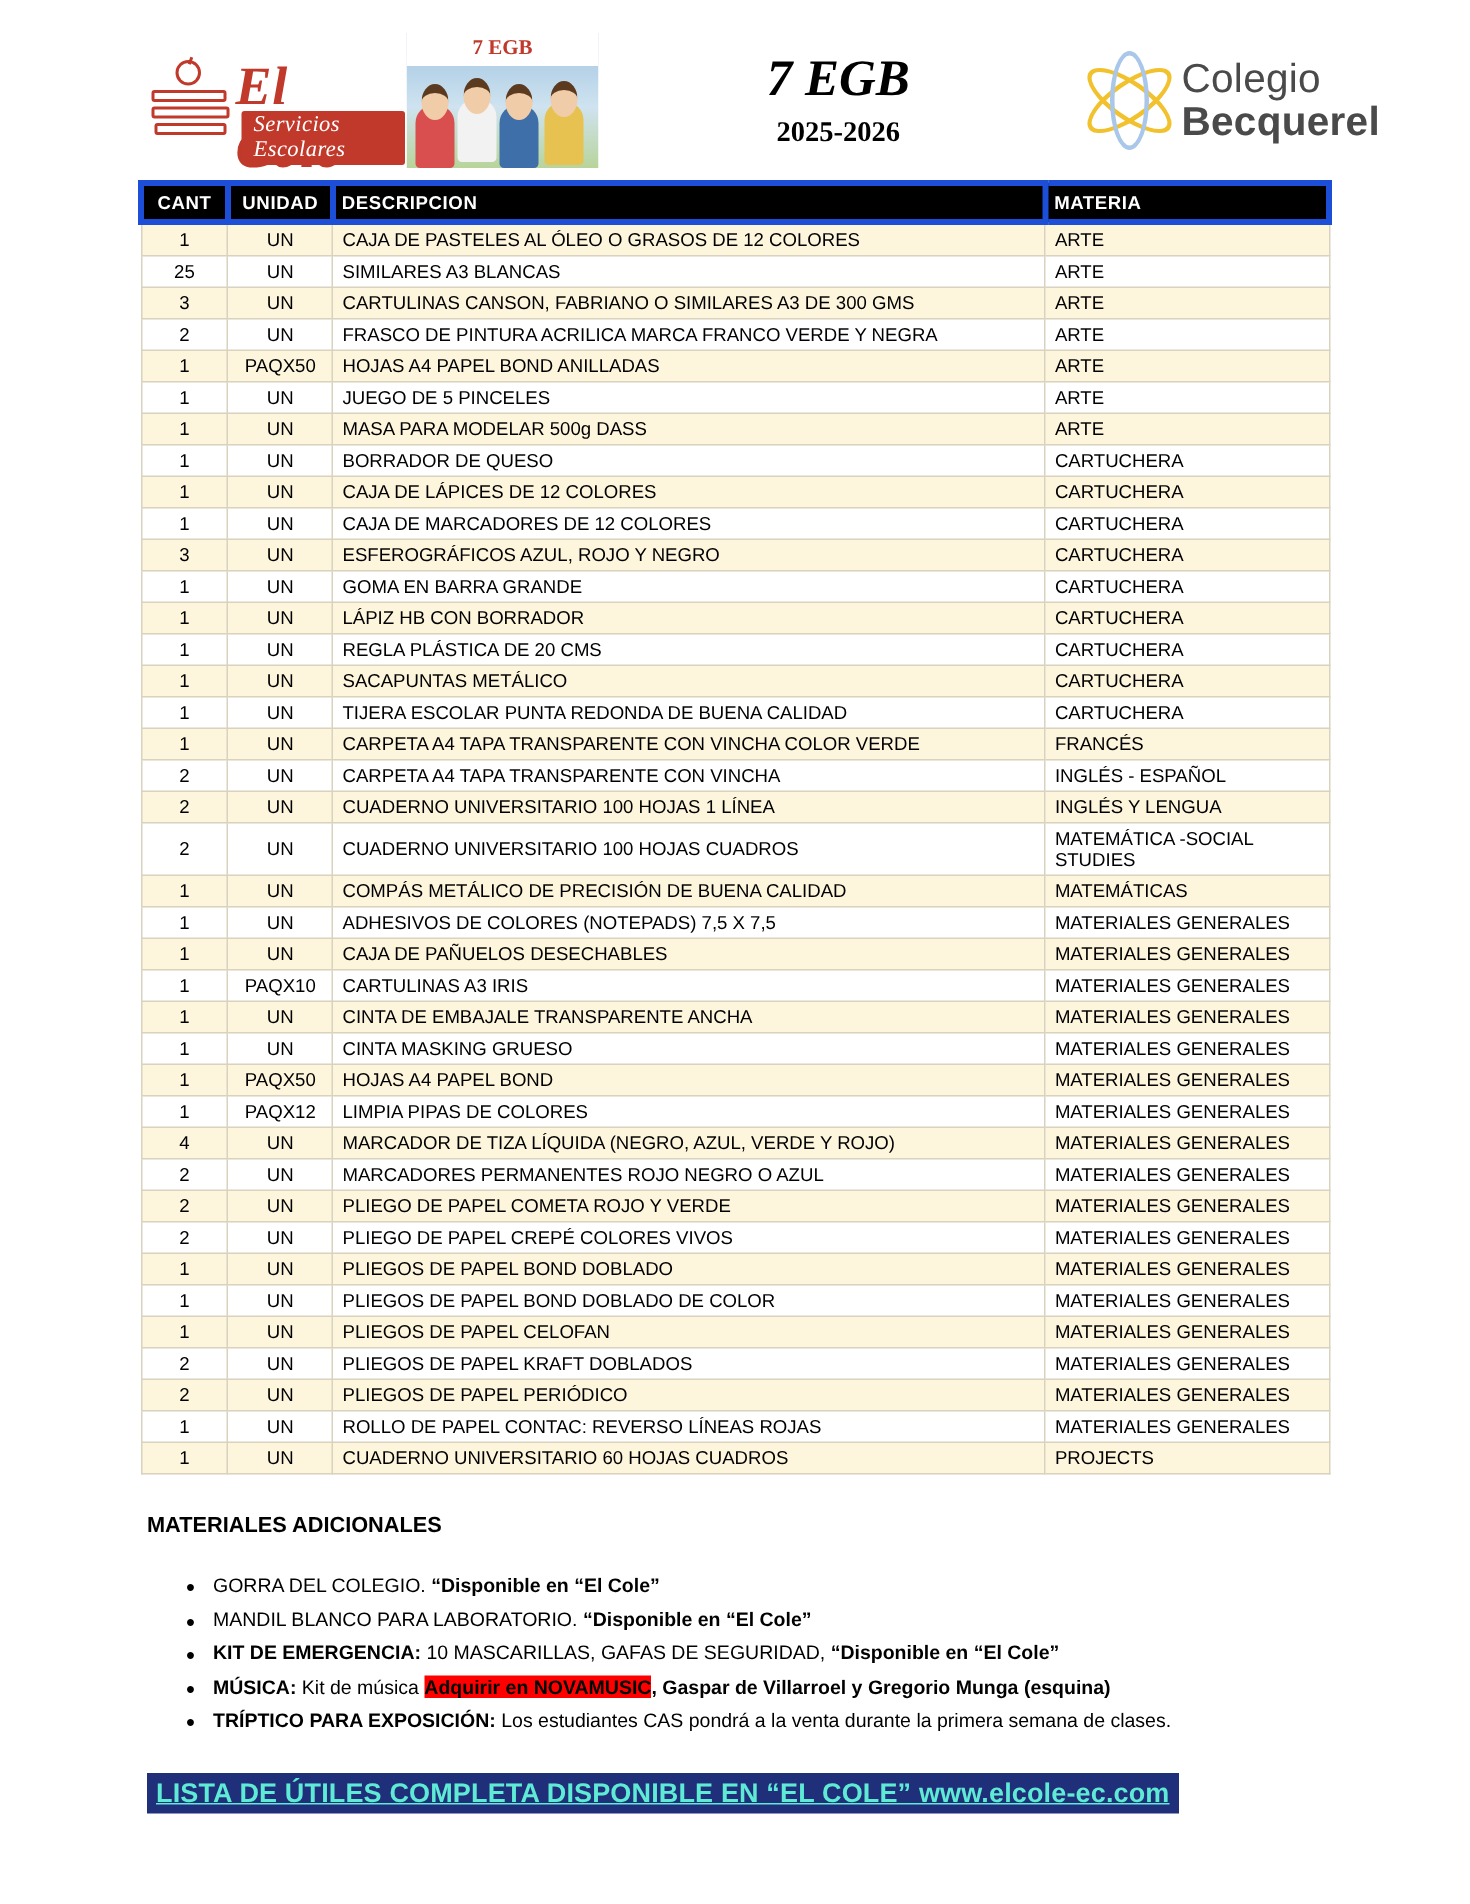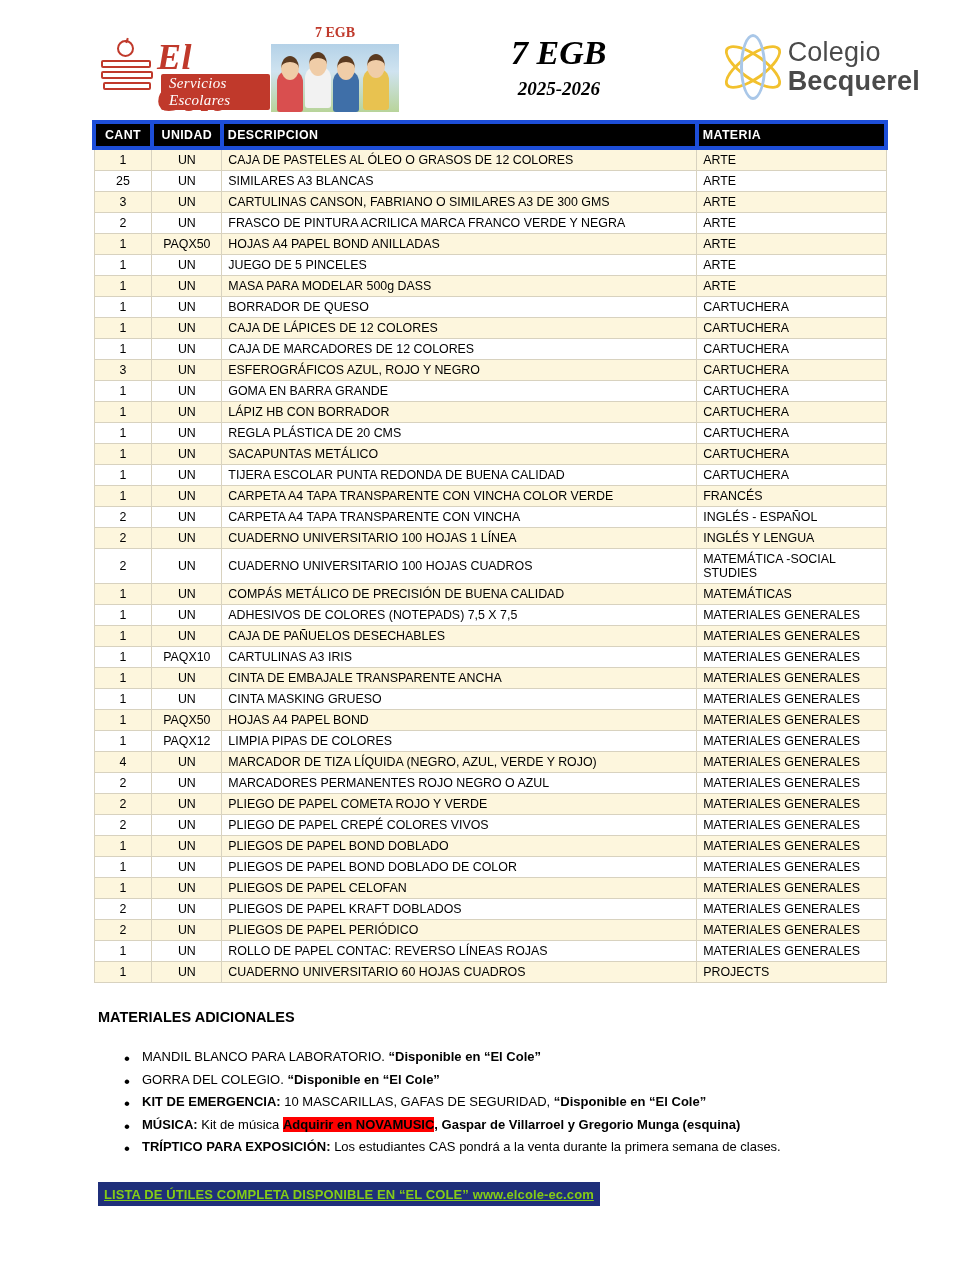--- a/index.html
+++ b/index.html
@@ -129,21 +129,20 @@
   .title-main {
     font-family: "Liberation Serif", serif;
     font-style: italic;
     font-weight: bold;
     font-size: 34px;
     color: #000000;
     line-height: 1.1;
   }
   .title-year {
     font-family: "Liberation Serif", serif;
-    font-style: italic;
     font-weight: bold;
     font-size: 19px;
     color: #000000;
     margin-top: 6px;
   }
 
   .logo-becquerel {
     display: flex;
     align-items: center;
     flex: 0 0 auto;
@@ -238,23 +237,23 @@
     font-weight: bold;
   }
 
   .footer-bar {
     margin: 22px 92px 0 98px;
     display: inline-block;
     background: #1f2f7a;
     padding: 3px 6px;
   }
   .footer-text {
-    color: #84cc16;
-    font-weight: bold;
-    font-size: 13px;
+    color: #5eead4;
+    font-weight: bold;
+    font-size: 18px;
     text-decoration: underline;
     letter-spacing: .1px;
   }
   .footer-row { display: flex; }
 </style>
 </head>
 <body>
 
 <div class="page">
 
@@ -543,22 +542,22 @@
             <td class="c-desc">CUADERNO UNIVERSITARIO 60 HOJAS CUADROS</td>
             <td class="c-mat">PROJECTS</td>
           </tr>
         </tbody>
     </table>
   </div>
 
   <div class="additional">
     <div class="add-title">MATERIALES ADICIONALES</div>
     <ul class="bullets">
+        <li><span>GORRA DEL COLEGIO. </span><span class="b">“Disponible en “El Cole”</span></li>
         <li><span>MANDIL BLANCO PARA LABORATORIO. </span><span class="b">“Disponible en “El Cole”</span></li>
-        <li><span>GORRA DEL COLEGIO. </span><span class="b">“Disponible en “El Cole”</span></li>
         <li><span class="b">KIT DE EMERGENCIA:</span><span> 10 MASCARILLAS, GAFAS DE SEGURIDAD, </span><span class="b">“Disponible en “El Cole”</span></li>
         <li><span class="b">MÚSICA:</span><span> Kit de música </span><span class="hl-red">Adquirir en NOVAMUSIC</span><span class="b">, Gaspar de Villarroel y Gregorio Munga (esquina)</span></li>
         <li><span class="b">TRÍPTICO PARA EXPOSICIÓN:</span><span> Los estudiantes CAS pondrá a la venta durante la primera semana de clases.</span></li>
       </ul>
   </div>
 
   <div class="footer-row">
     <div class="footer-bar">
       <span class="footer-text">LISTA DE ÚTILES COMPLETA DISPONIBLE EN “EL COLE” www.elcole-ec.com</span>
     </div>

